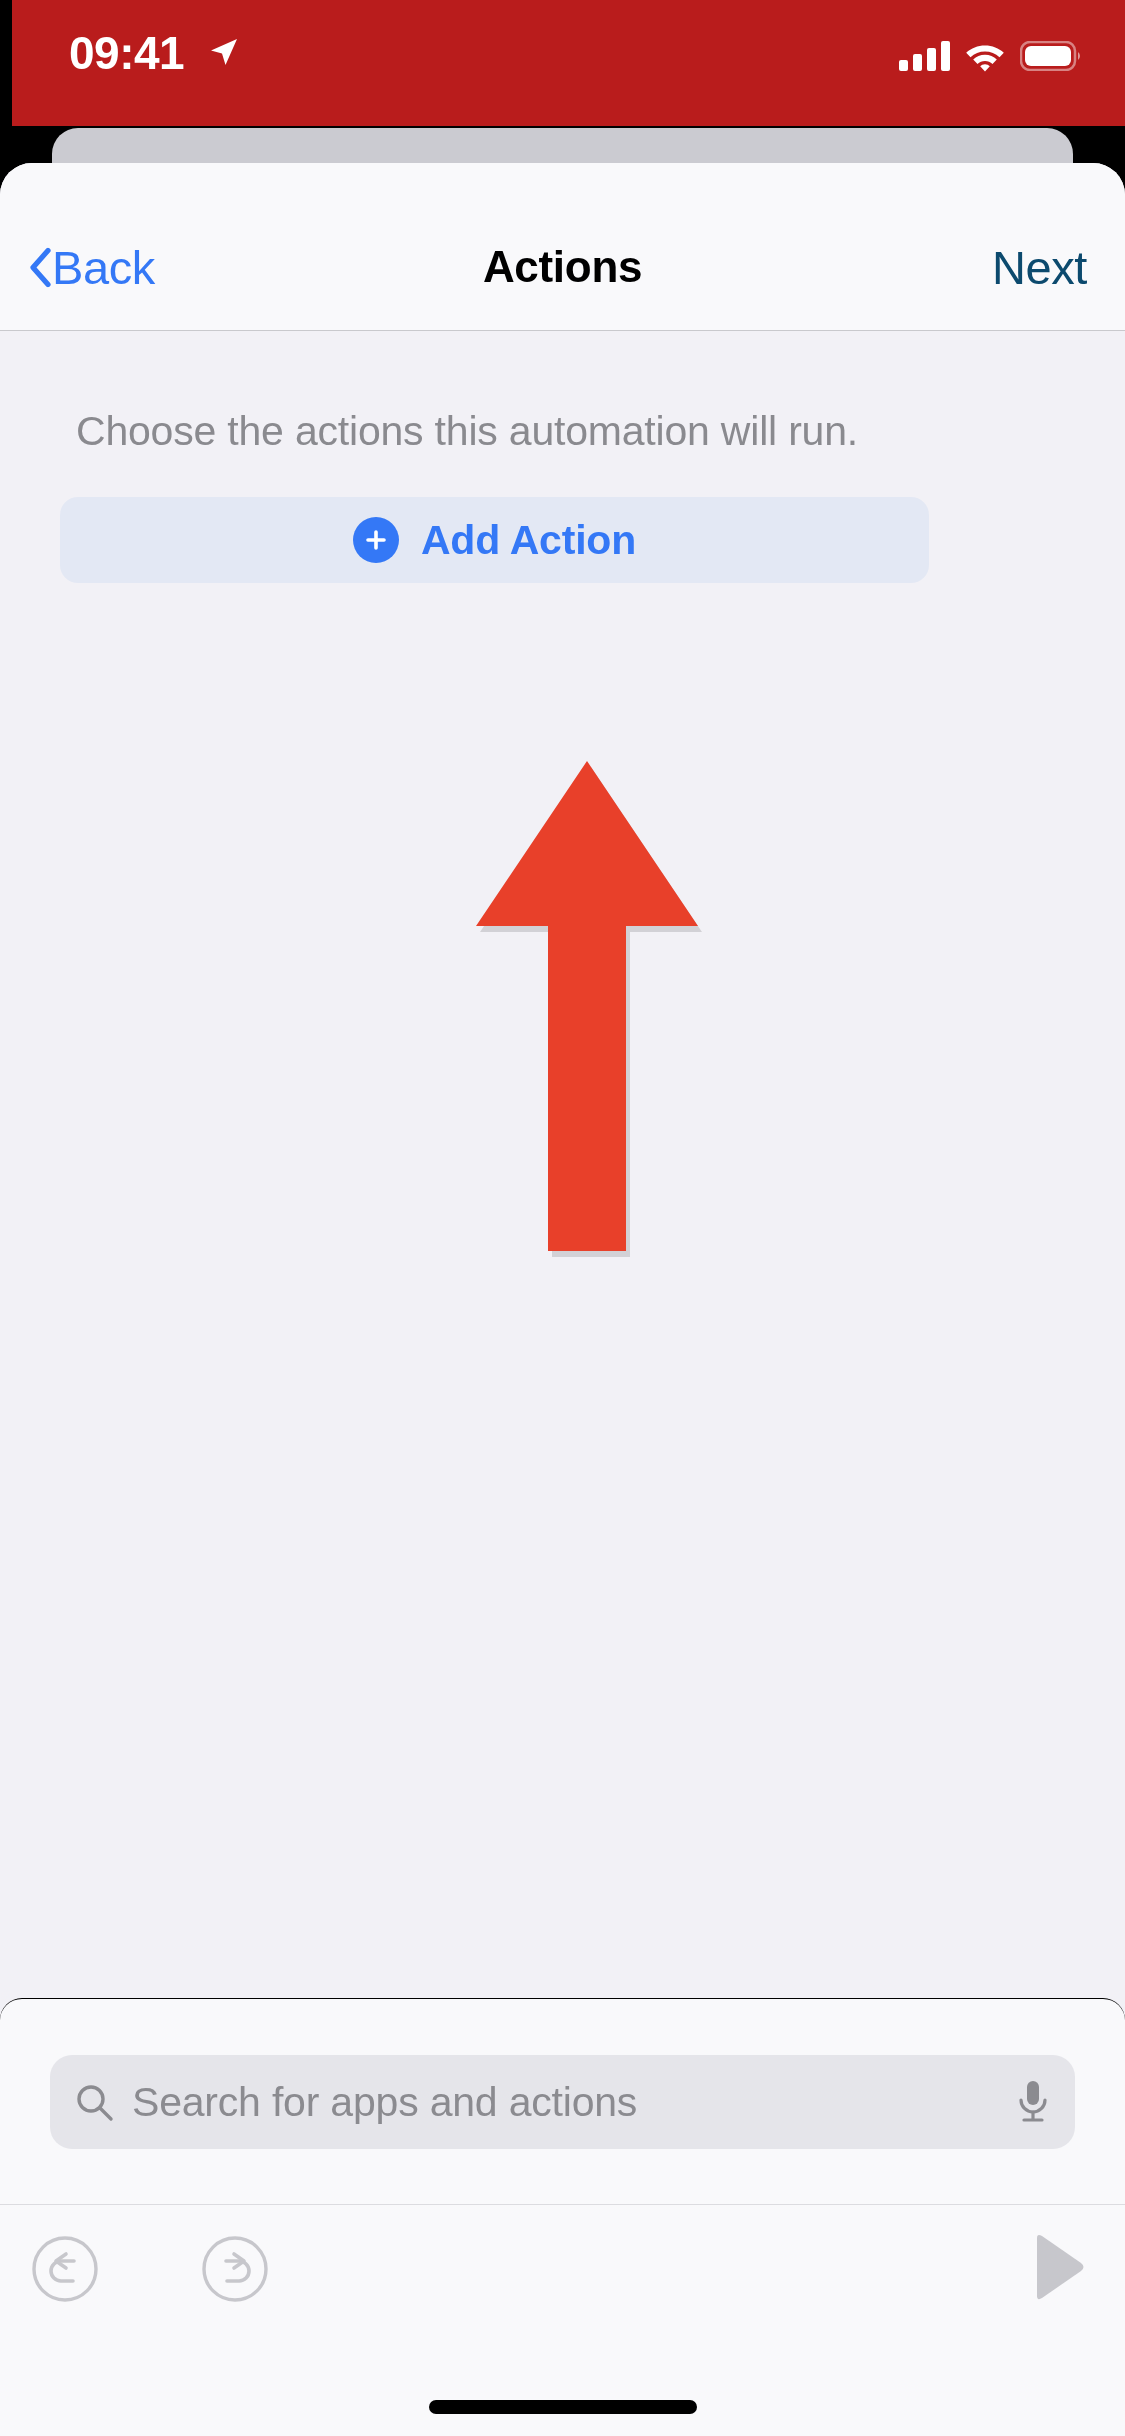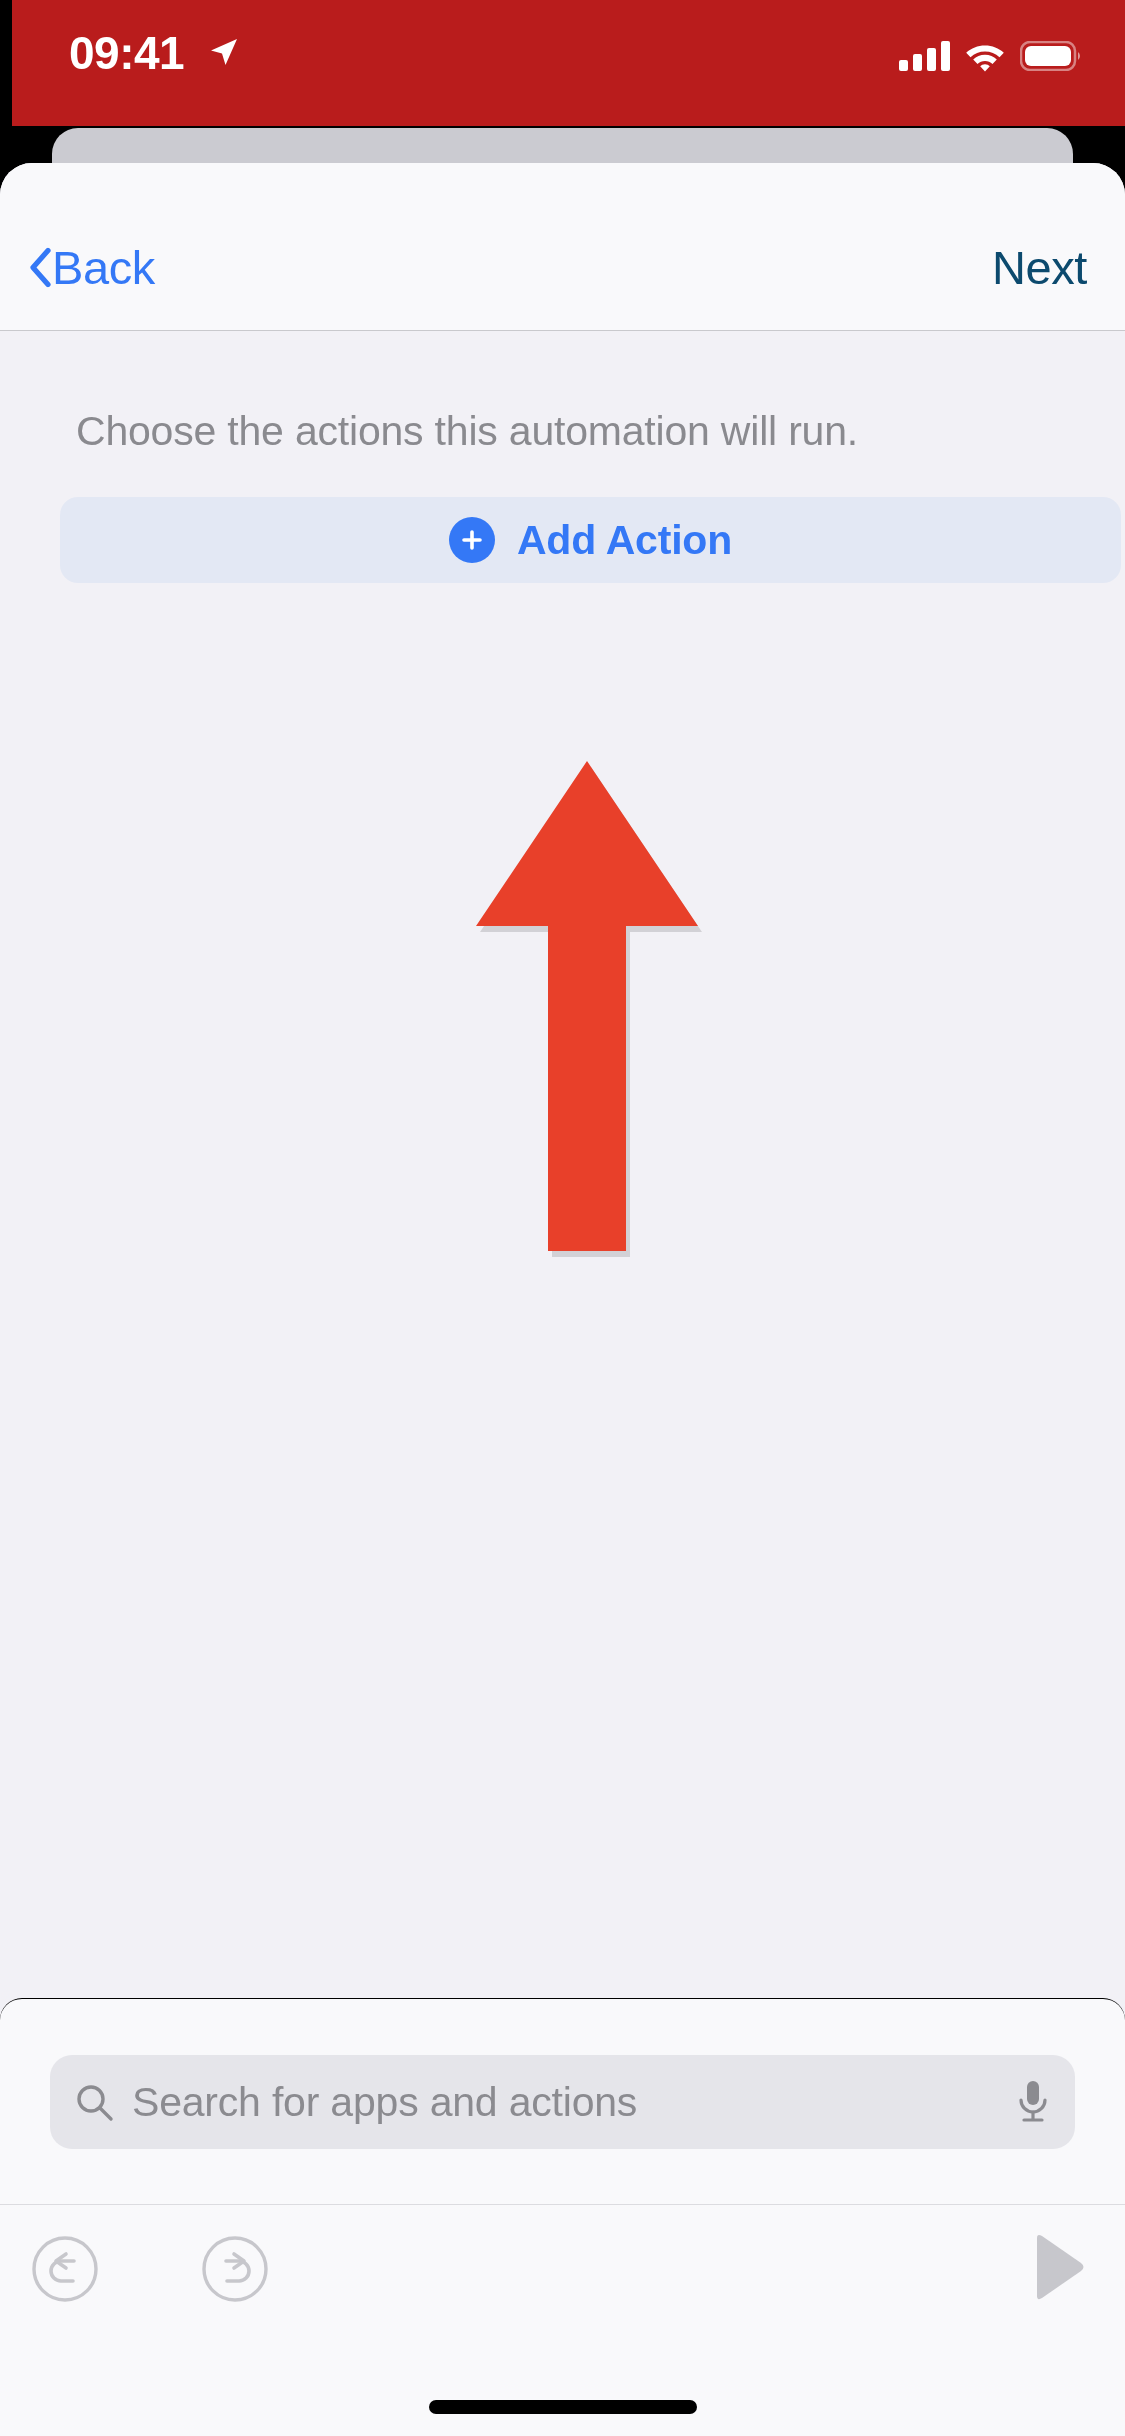--- a/index.html
+++ b/index.html
@@ -150,21 +150,21 @@
     left: 48px;
     top: 77px;
     font-size: 41px;
     color: #8a8a8f;
     letter-spacing: -0.2px;
   }
   #add-action-btn {
     position: absolute;
     left: 32px;
     top: 166px;
-    width: 1061px;
+    width: 869px;
     height: 86px;
     background: #e3e8f4;
     border-radius: 18px;
     display: flex;
     align-items: center;
     justify-content: center;
     gap: 22px;
     cursor: pointer;
   }
   #plus-icon {
@@ -289,20 +289,21 @@
 
   <div id="sheet">
 
     <div id="nav-bar">
       <div id="nav-back">
         <svg class="chev" viewBox="0 0 24 40">
           <path d="M20 3 L5 20 L20 37" fill="none" stroke="#3478f6" stroke-width="5.2" stroke-linecap="round" stroke-linejoin="round"></path>
         </svg>
         <span id="nav-back-label">Back</span>
       </div>
+      <div id="nav-title">Actions</div>
       <div id="nav-next">Next</div>
     </div>
 
     <div id="content">
 
       <div id="subtitle">Choose the actions this automation will run.</div>
 
       <div id="add-action-btn">
         <span id="plus-icon">
           <svg width="26" height="26" viewBox="0 0 26 26">

